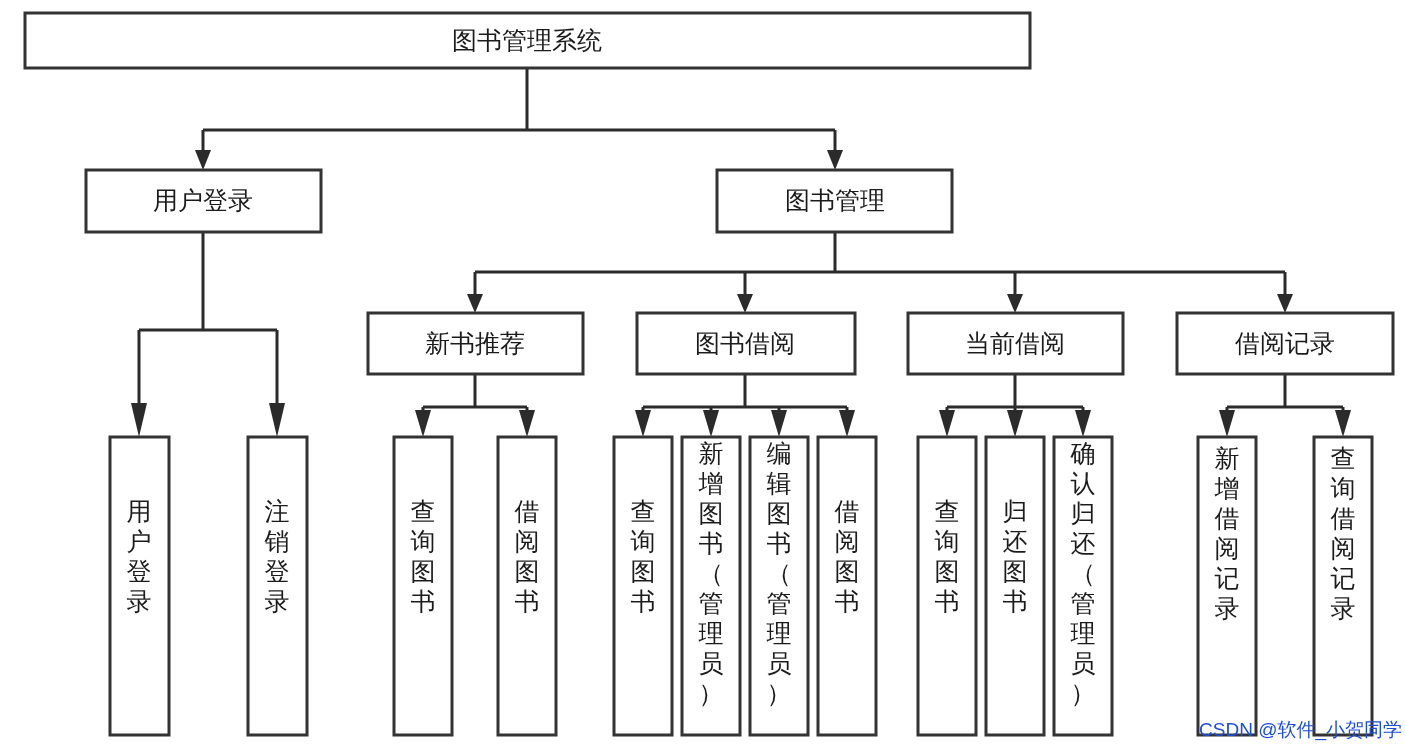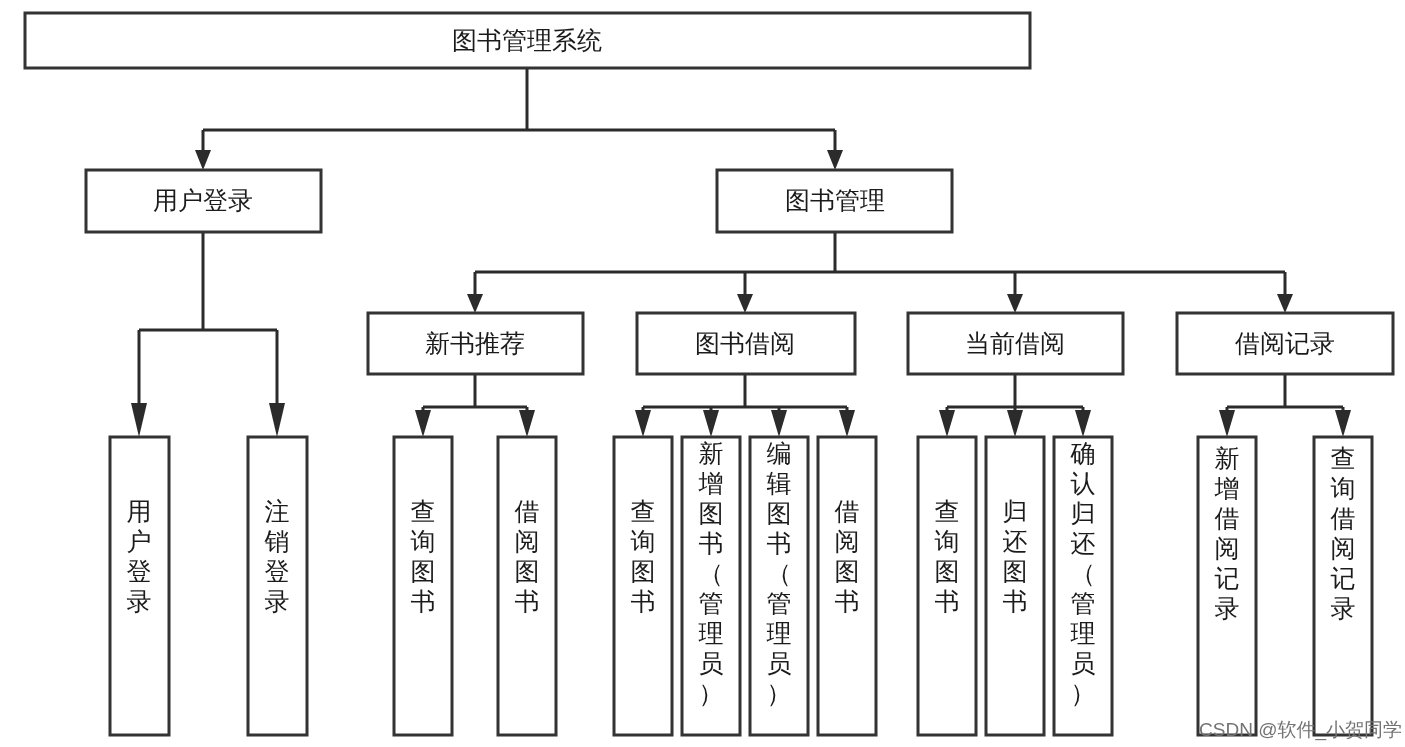--- a/index.html
+++ b/index.html
@@ -51,21 +51,21 @@
   .arrow-head {
     fill: #2b2b2b;
     stroke: none;
   }
   .watermark {
     position: absolute;
     right: 8px;
     bottom: 4px;
     font-family: "Liberation Sans", sans-serif;
     font-size: 19px;
-    color: #737373;
+    color: #1d4ed8;
     white-space: nowrap;
     user-select: none;
   }
 </style>
 </head>
 <body>
 
 <div id="diagram-root">
 <svg id="flow" viewBox="0 0 1405 747" xmlns="http://www.w3.org/2000/svg">
 

